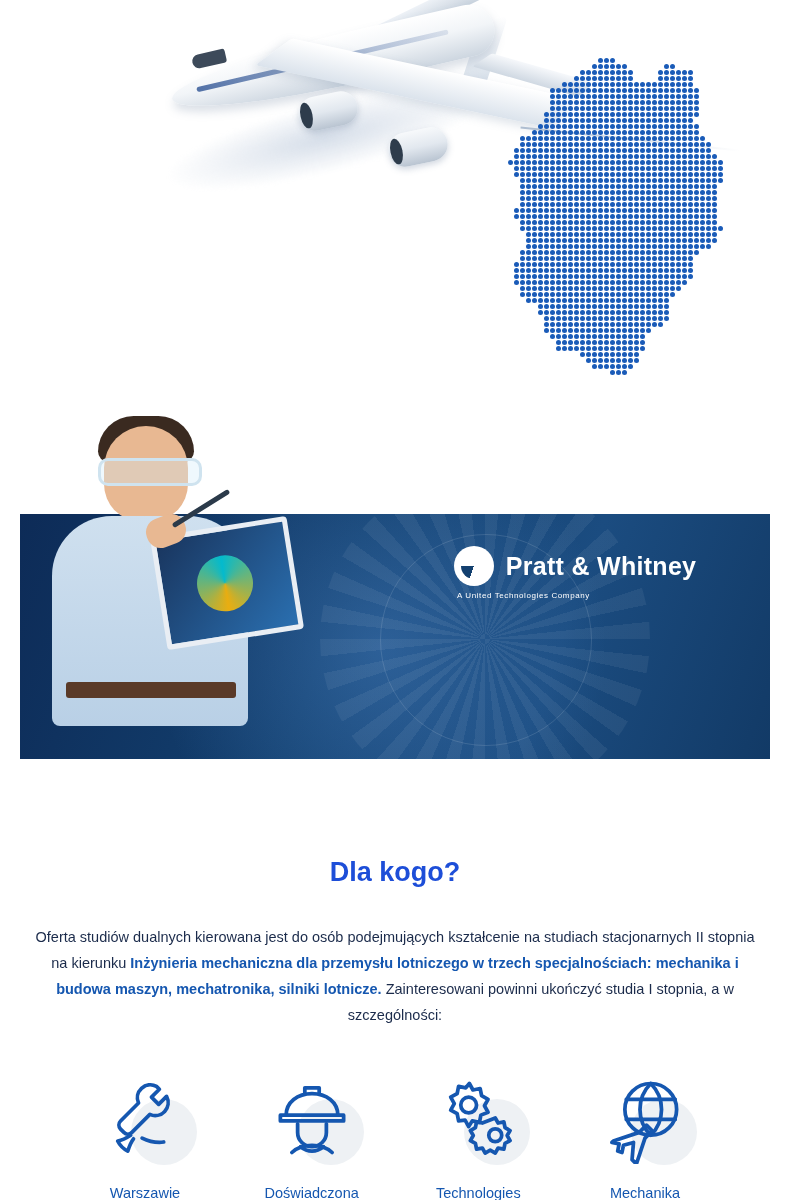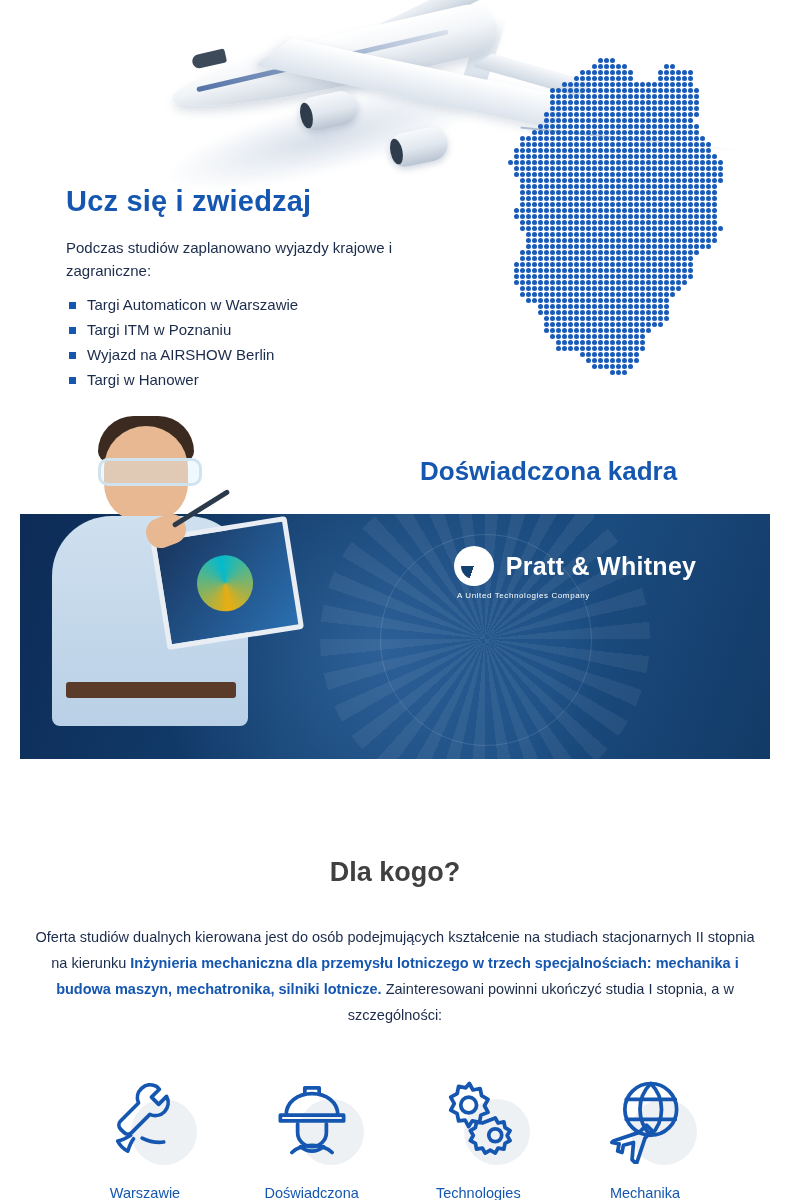--- a/index.html
+++ b/index.html
@@ -384,21 +384,21 @@
   
   .section-for {
     position: relative;
     width: 790px;
     padding-top: 72px;
   }
   .h-dark {
     text-align: center;
     font-size: 27px;
     font-weight: bold;
-    color: #404040;
+    color: #1d4ed8;
     margin: 0 0 36px 0;
   }
   .para {
     width: 730px;
     margin: 0 auto;
     text-align: center;
     font-size: 14.5px;
     line-height: 26px;
     color: #1b2b4b;
   }
@@ -1792,34 +1792,23 @@
       <div class="dot" style="left: 114px; top: 306px;"></div>
       <div class="dot" style="left: 120px; top: 306px;"></div>
       <div class="dot" style="left: 126px; top: 306px;"></div>
       <div class="dot" style="left: 132px; top: 306px;"></div>
       <div class="dot" style="left: 138px; top: 306px;"></div>
       <div class="dot" style="left: 120px; top: 312px;"></div>
       <div class="dot" style="left: 126px; top: 312px;"></div>
       <div class="dot" style="left: 132px; top: 312px;"></div>
     </div>
 
-  <div class="top-copy">
-    <h2 class="h-blue">Ucz się i zwiedzaj</h2>
-    <p class="lead">Podczas studiów zaplanowano wyjazdy krajowe i zagraniczne:</p>
-    <ul class="bullets">
-      <li>Targi Automaticon w Warszawie</li>
-      <li>Targi ITM w Poznaniu</li>
-      <li>Wyjazd na AIRSHOW Berlin</li>
-      <li>Targi w Hanower</li>
-    </ul>
-  </div>
 </div>
 
 <div class="section-staff">
-  <div class="staff-title">Doświadczona kadra</div>
 
   <div class="banner">
     <div class="turbine"></div>
     <div class="turbine2"></div>
 
     <div class="pw-block">
       <div class="pw-logo-row">
         <span class="pw-mark"></span>
         <span class="pw-name">Pratt &amp; Whitney</span>
       </div>

